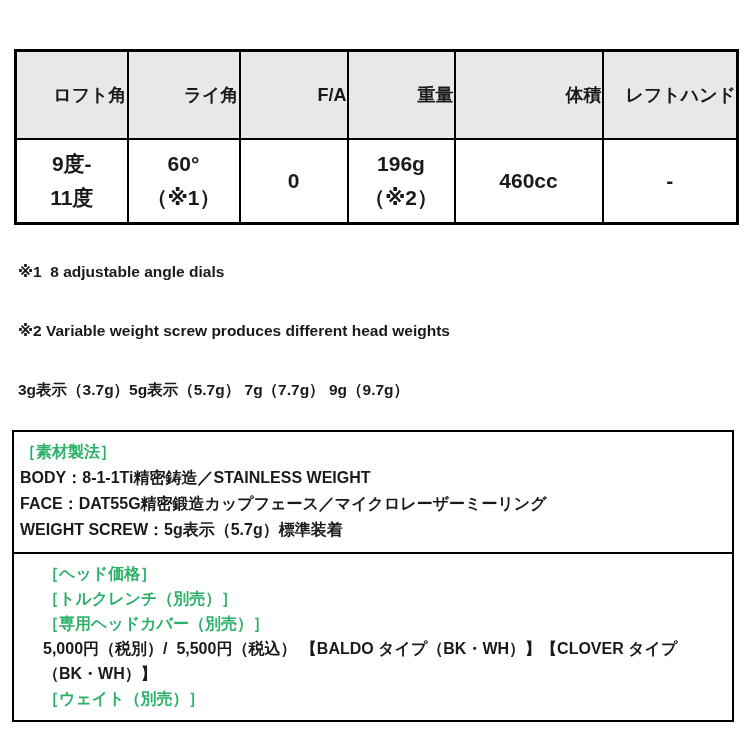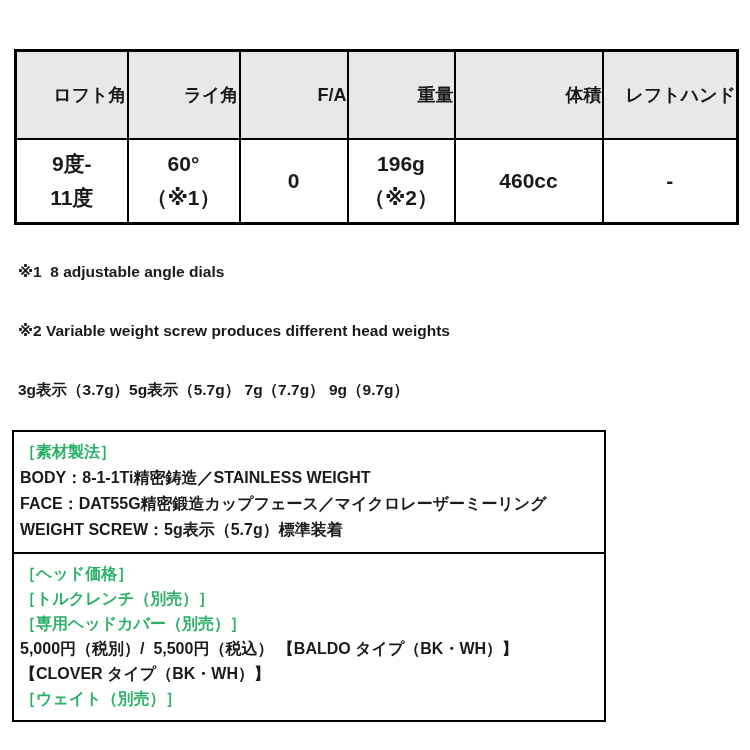--- a/index.html
+++ b/index.html
@@ -44,34 +44,34 @@
   .notes {
     margin: 24px 0 0 18px;
     font-size: 15.5px;
     line-height: 24px;
   }
   .notes div { white-space: pre-wrap; margin-top: 35px; }
 
   
   .box {
     margin: 0 0 0 12px;
-    width: 594px;
+    width: 722px;
     border: 2px solid #000;
     box-sizing: border-box;
     background: #fff;
   }
   .box .inner { padding: 7px 8px 9px 6px; }
   .box1 { margin-top: 28px; }
   .box2 { margin-top: -2px; }
   .box .line {
     font-size: 16px;
     line-height: 26px;
     white-space: pre-wrap;
   }
-  .box2 .line { line-height: 25px; }
+  .box2 .line { line-height: 25px; margin-left: 23px; }
   .green { color: var(--accent, #2bb167); }
 </style>
 </head>
 <body>
 
 <div class="page">
 
   <table class="spec">
     <colgroup>
       <col style="width:112px">

